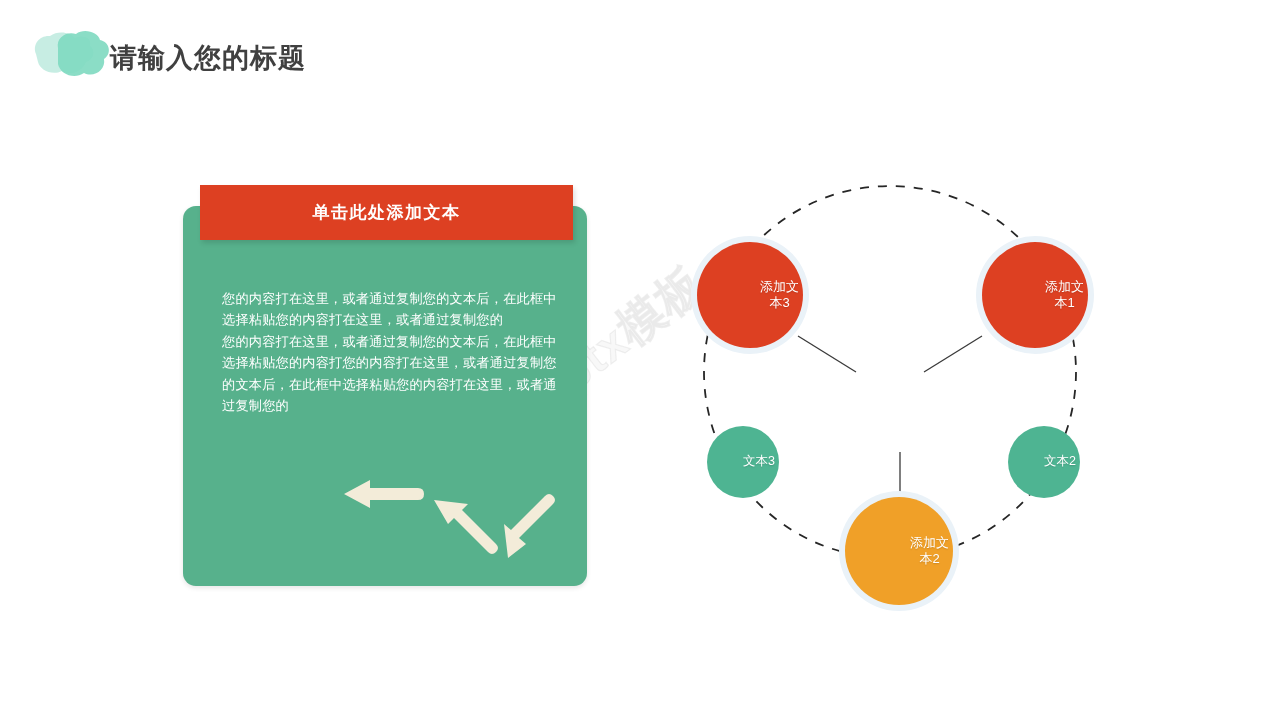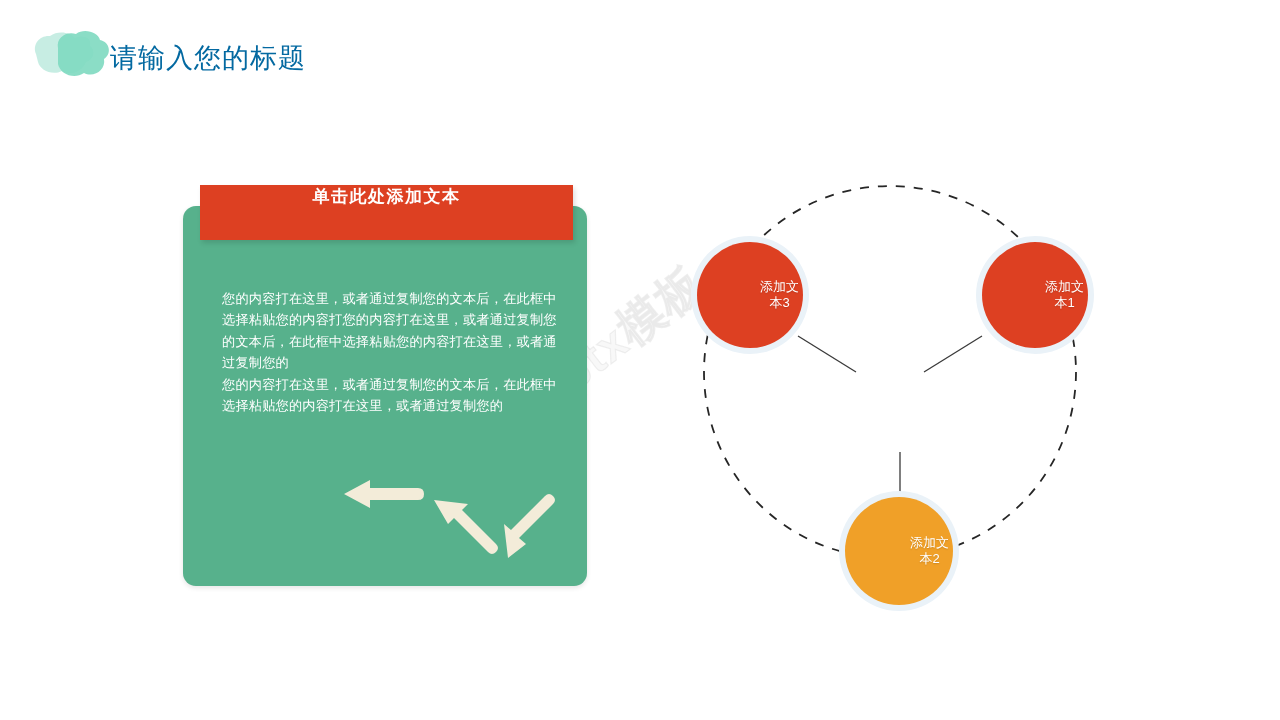--- a/index.html
+++ b/index.html
@@ -37,42 +37,42 @@
   
   .header { position:absolute; left:0; top:0; width:100%; height:105px; }
   .blob-wrap {
     position:absolute; left:30px; top:26px;
     width:84px; height:58px;
   }
   .title-text {
     position:absolute;
     left:110px; top:40px;
     font-size:27px;
-    font-weight:normal;
-    color:#0369a1;
+    font-weight:bold;
+    color:#404040;
     letter-spacing:1px;
     white-space:nowrap;
   }
 
   
   .card {
     position:absolute;
     left:183px; top:206px;
     width:404px; height:380px;
     background:#57b18c;
     border-radius:13px;
     box-shadow:0 2px 5px rgba(0,0,0,0.10);
   }
   .card-header {
     position:absolute;
     left:200px; top:185px;
     width:373px; height:55px;
     background:#dd4022;
     display:flex;
-    align-items:flex-start;
+    align-items:center;
     justify-content:center;
     box-shadow:2px 3px 5px rgba(0,0,0,0.13);
   }
   .card-header-text {
     color:#ffffff;
     font-size:17px;
     font-weight:bold;
     letter-spacing:1.5px;
   }
   .card-body {
@@ -155,22 +155,22 @@
     <div class="title-text">请输入您的标题</div>
   </div>
 
   <div class="card"></div>
 
   <div class="card-header">
     <span class="card-header-text">单击此处添加文本</span>
   </div>
 
   <div class="card-body">
+    <p>您的内容打在这里，或者通过复制您的文本后，在此框中选择粘贴您的内容打在这里，或者通过复制您的</p>
     <p>您的内容打在这里，或者通过复制您的文本后，在此框中选择粘贴您的内容打您的内容打在这里，或者通过复制您的文本后，在此框中选择粘贴您的内容打在这里，或者通过复制您的</p>
-    <p>您的内容打在这里，或者通过复制您的文本后，在此框中选择粘贴您的内容打在这里，或者通过复制您的</p>
   </div>
 
   <div class="arrows">
     <svg width="240" height="100" viewBox="0 0 240 100" xmlns="http://www.w3.org/2000/svg">
 
       <g>
         <path d="M14 22 L40 8 L40 16 L88 16 Q94 16 94 22 Q94 28 88 28 L40 28 L40 36 Z" fill="#f3ecd9"></path>
       </g>
 
       <g>
@@ -199,21 +199,27 @@
       </span>
     </div>
 
     <div class="node n-red1 ring">
       <span class="node-label">
         <span>添加文</span><br>
         <span>本1</span>
       </span>
     </div>
 
-
+    <div class="node n-teal3">
+      <span class="node-label">文本3</span>
+    </div>
+
+    <div class="node n-teal2">
+      <span class="node-label">文本2</span>
+    </div>
 
     <div class="node n-orange ring">
       <span class="node-label">
         <span>添加文</span><br>
         <span>本2</span>
       </span>
     </div>
 
 
   </div>

